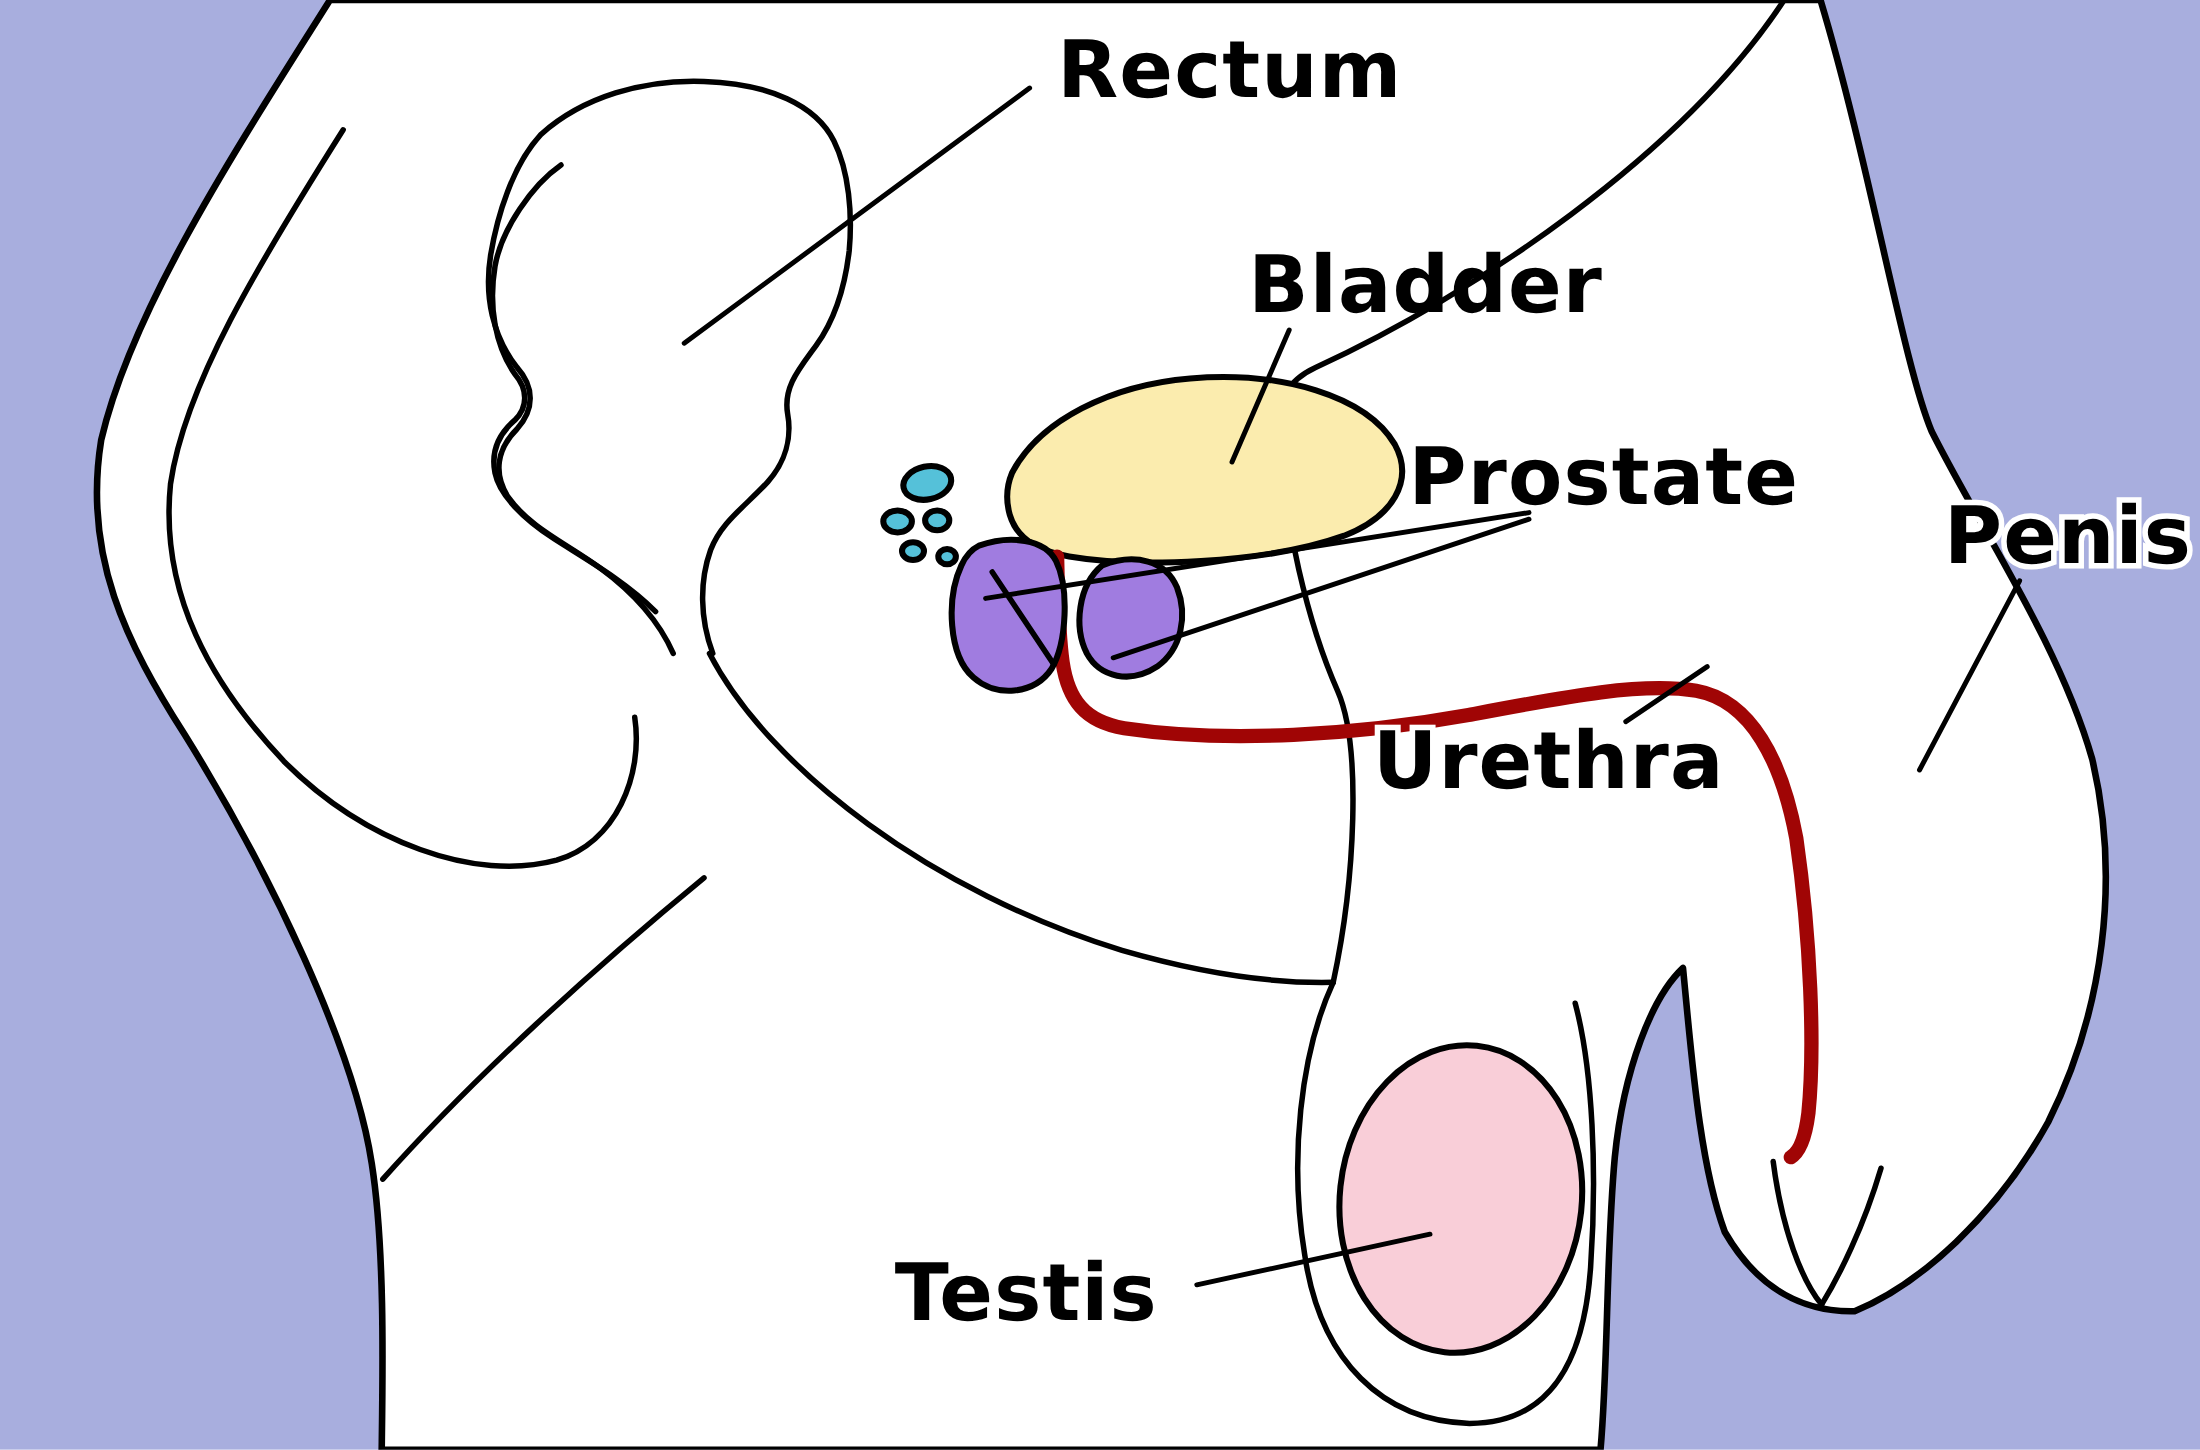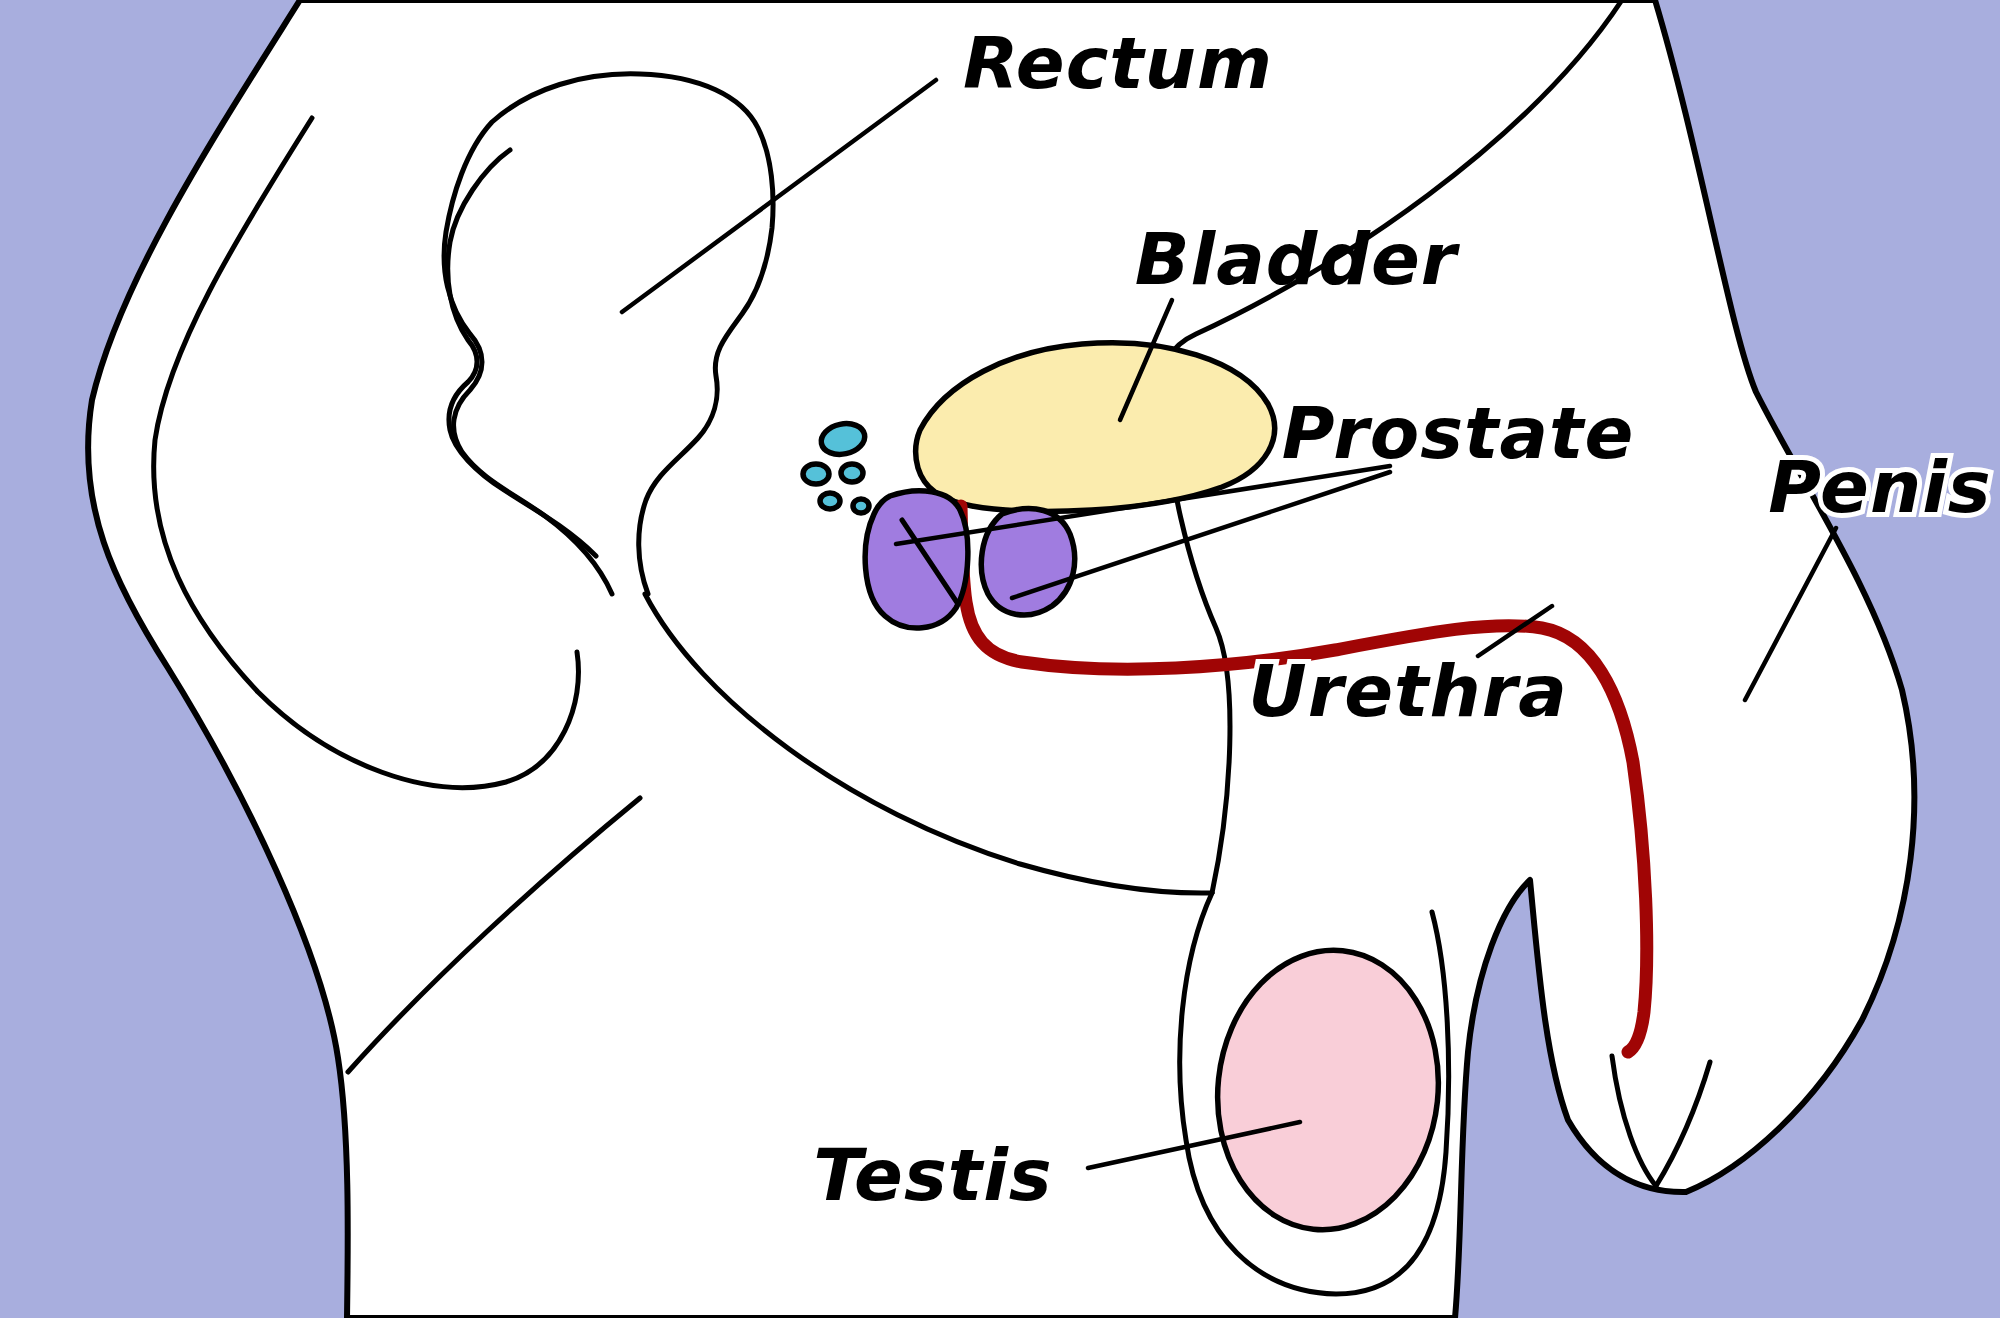--- a/index.html
+++ b/index.html
@@ -6,21 +6,20 @@
     margin: 0;
     padding: 0;
     background: #ffffff;
     font-family: "DejaVu Sans", sans-serif;
   }
   .stage {
     position: relative;
     width: 2000px;
     height: 1318px;
     overflow: hidden;
-    font-style: italic;
   }
   .stage svg { display: block; width: 2000px; height: 1318px; }
   .outline-thin { fill: none; stroke: #000; stroke-width: 5;   stroke-linecap: round; stroke-linejoin: round; }
   .organ        { stroke: #000; stroke-width: 5.5; stroke-linejoin: round; }
   .leader       { fill: none; stroke: #000; stroke-width: 4.5; stroke-linecap: round; }
   .diagram-label {
     font-family: "DejaVu Sans", sans-serif;
     font-weight: bold;
     font-size: 72px;
     letter-spacing: 1px;

